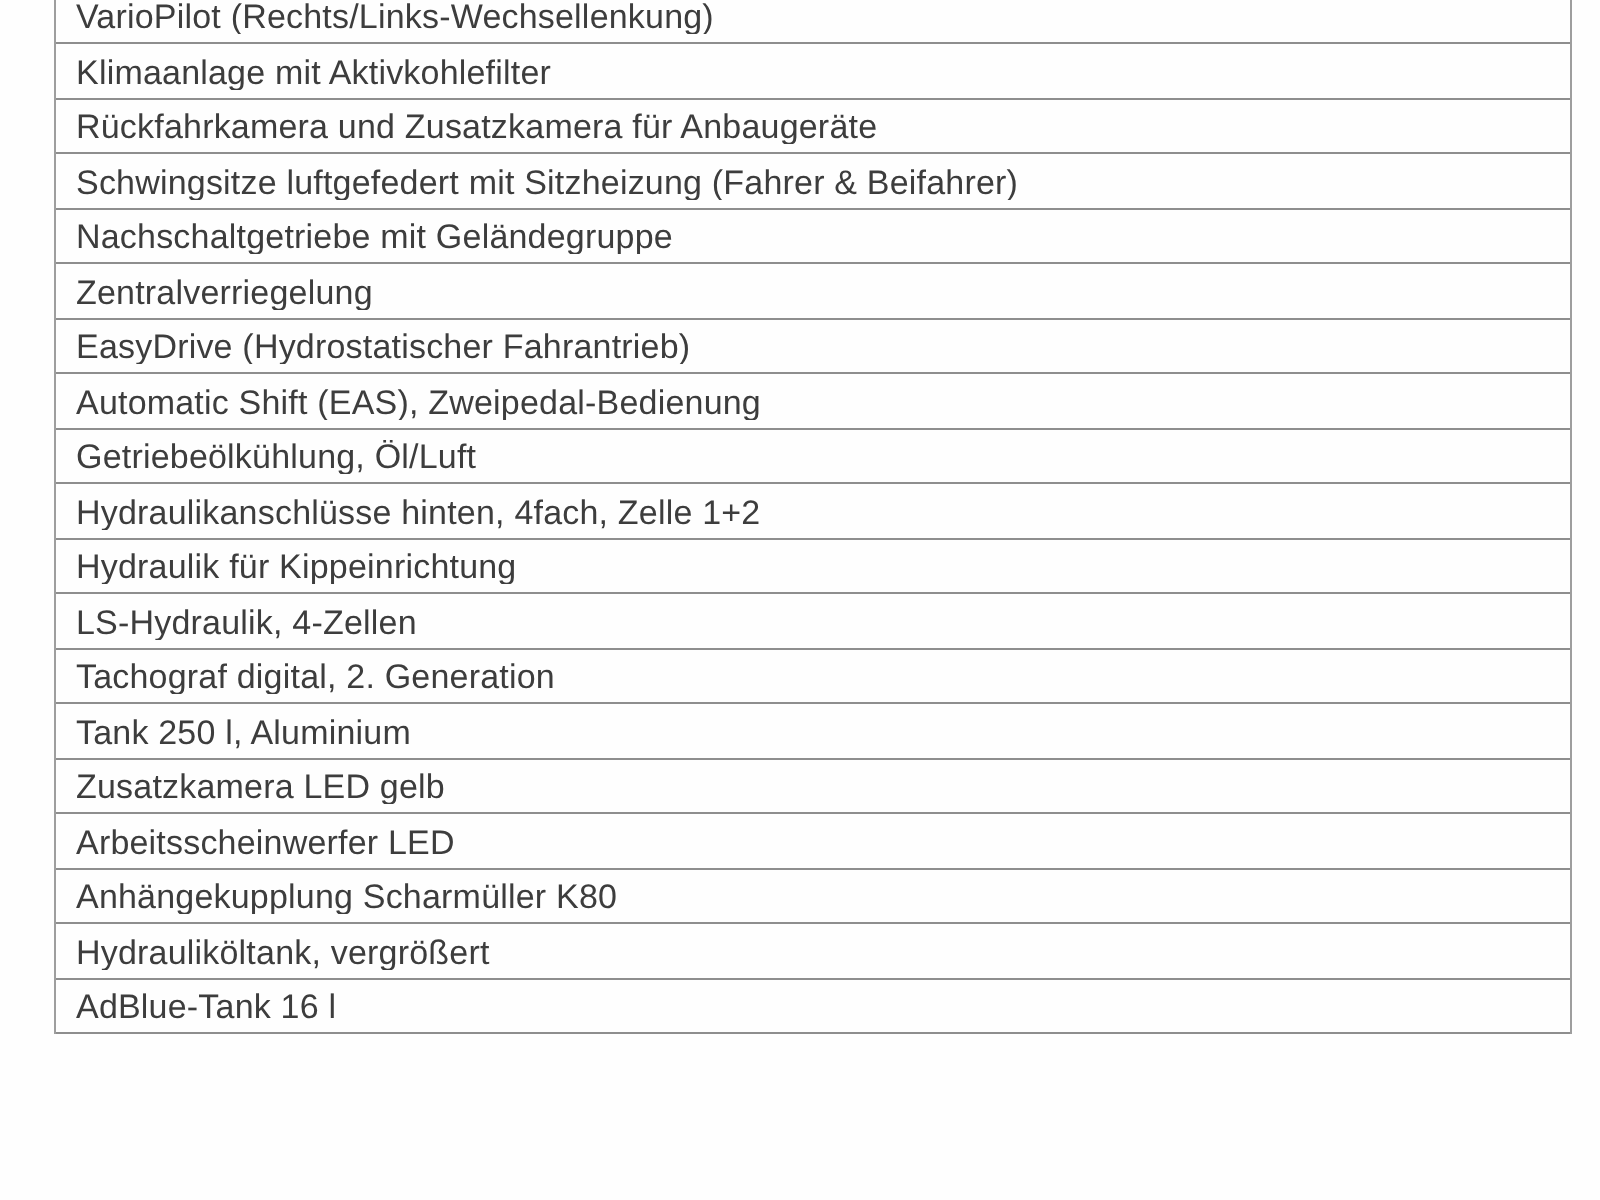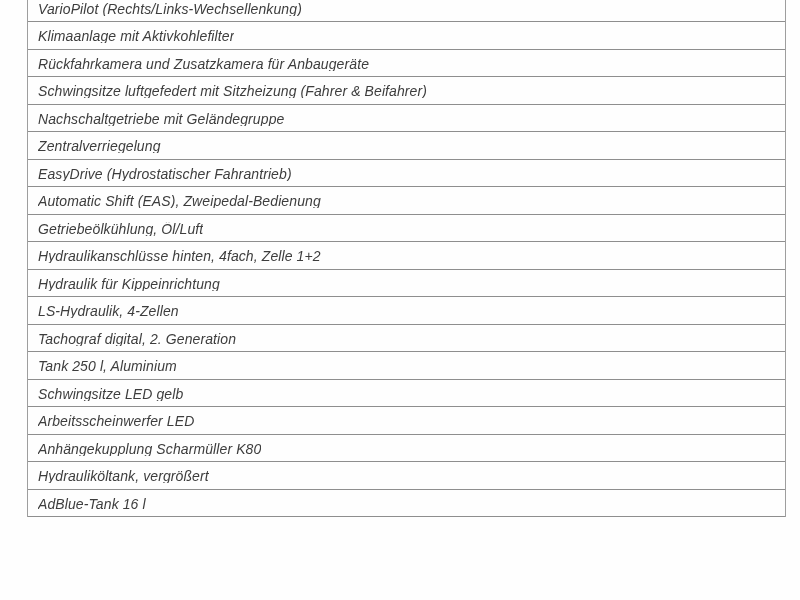--- a/index.html
+++ b/index.html
@@ -27,27 +27,26 @@
   }
   .row {
     box-sizing: border-box;
     height: 27.5px;
     border-bottom: 1px solid var(--row-border, #8e8e8e);
     display: flex;
     align-items: center;
     padding: 2px 6px 0 10px;
   }
   .row .label {
-    font-size: 14px;
+    font-size: 17px;
     line-height: 1;
     color: var(--text, #3d3d3d);
     letter-spacing: 0.1px;
     white-space: nowrap;
     overflow: hidden;
-    font-style: italic;
   }
 </style>
 </head>
 <body>
 
 <div id="stage">
   <div class="equipment-table">
   <div class="row">
     <span class="label">VarioPilot (Rechts/Links-Wechsellenkung)</span>
   </div>
@@ -101,21 +100,21 @@
 
   <div class="row">
     <span class="label">Tachograf digital, 2. Generation</span>
   </div>
 
   <div class="row">
     <span class="label">Tank 250 l, Aluminium</span>
   </div>
 
   <div class="row">
-    <span class="label">Schwingsitze LED gelb</span>
+    <span class="label">Zusatzkamera LED gelb</span>
   </div>
 
   <div class="row">
     <span class="label">Arbeitsscheinwerfer LED</span>
   </div>
 
   <div class="row">
     <span class="label">Anhängekupplung Scharmüller K80</span>
   </div>
 

